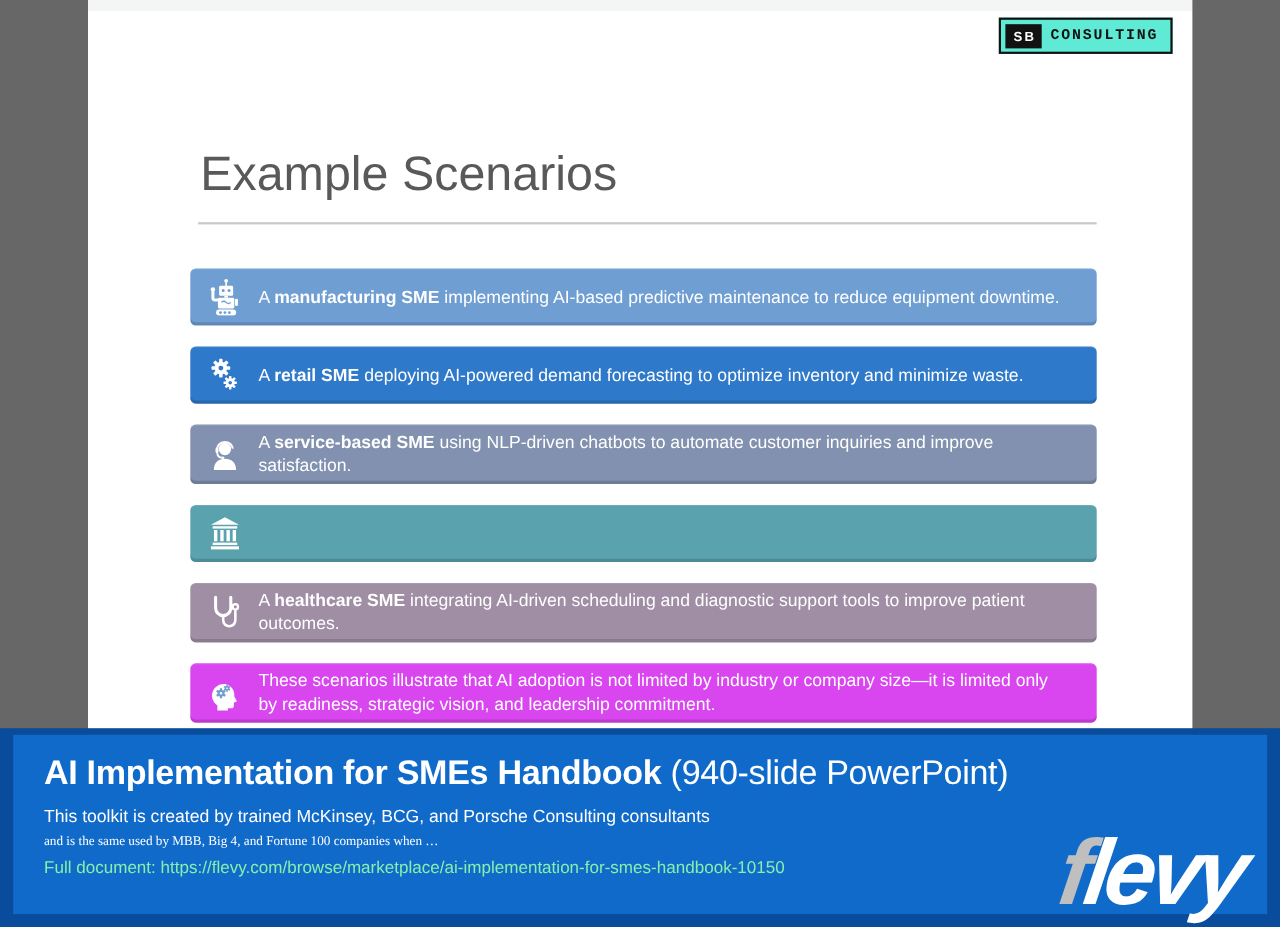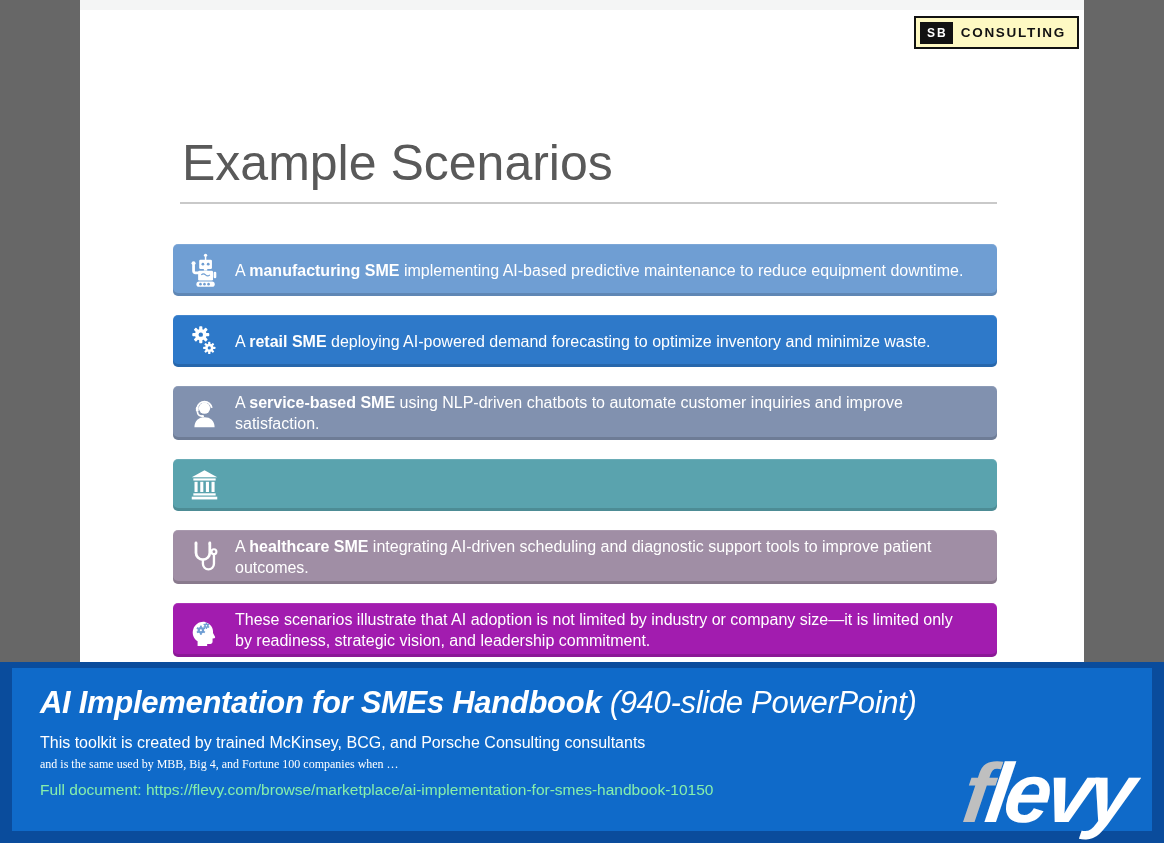--- a/index.html
+++ b/index.html
@@ -5,44 +5,44 @@
   * { box-sizing: border-box; margin: 0; padding: 0; }
   html,body { width:1164px; height:843px; }
   .stage {
     position:relative; width:1164px; height:843px; overflow:hidden;
     background:#676767; font-family:"Liberation Sans", sans-serif;
   }
   .page-sliver { position:absolute; left:80px; top:0; width:1004px; height:10px; background:#f4f5f5; }
   .slide { position:absolute; left:80px; top:10px; width:1004px; height:833px; background:#ffffff; }
 
   
-  .sb-logo { position:absolute; top:6px; right:5px; height:33px; border:2px solid #121212;
-    background:#fef9c3; display:flex; align-items:center; gap:8px; padding:0 11px 0 4px; }
+  .sb-logo { position:absolute; top:6px; right:18px; height:33px; border:2px solid #121212;
+    background:#5eead4; display:flex; align-items:center; gap:8px; padding:0 11px 0 4px; }
   .sb-chip { background:#121212; color:#fff; font-weight:700; font-size:12px; letter-spacing:2px;
     padding:5px 5px 5px 7px; line-height:1; }
-  .sb-word { color:#121212; font-weight:800; font-size:13.5px; letter-spacing:1.7px; }
-
-  
-  .slide-title { position:absolute; left:102px; top:124px; font-size:50px; font-weight:300;
+  .sb-word { color:#121212; font-weight:800; font-size:13.5px; letter-spacing:1.7px;font-family:Liberation Mono, monospace; }
+
+  
+  .slide-title { position:absolute; left:102px; top:124px; font-size:44px; font-weight:300;
     color:#595959; white-space:nowrap; }
   .title-rule { position:absolute; left:100px; top:192px; width:817px; height:2px; background:#c9c9c9; }
 
   
   .bars { position:absolute; left:93px; top:234px; width:824px; display:flex; flex-direction:column; gap:19px; }
   .bar { min-height:52px; border-radius:5px; display:flex; align-items:center; color:#fff;
     box-shadow: inset 0 -3px 0 rgba(0,0,0,0.14), inset 0 1px 0 rgba(255,255,255,0.10); }
   .bar-icon { flex:0 0 62px; display:flex; justify-content:center; align-items:center; }
   .bar-icon svg { width:31px; height:34px; display:block; }
   .bar-text { font-size:16px; line-height:21px; padding:6px 26px 6px 0; }
   .bar-text b { font-weight:700; }
 
   
   .banner { position:absolute; left:0; top:662px; width:1164px; height:181px; padding:6px 12px 12px 12px; z-index:5; }
   .banner-inner { position:relative; width:100%; height:100%; color:#fff; padding:17px 0 0 28px; }
-  .banner-title { font-size:31px; line-height:1.15; letter-spacing:-0.3px;font-style:italic; }
+  .banner-title { font-size:31px; line-height:1.15; letter-spacing:-0.3px; }
   .banner-title b { font-weight:700; }
   .banner-line1 { margin-top:13px; font-size:16px; }
   .banner-line2 { margin-top:5px; font-size:12px;font-family:Liberation Serif, serif; }
   .banner-link { margin-top:9px; font-size:15.5px; }
   .banner-link a { color:inherit; text-decoration:none; }
   .flevy { position:absolute; right:22px; bottom:-4px; font-size:84px; font-weight:700; font-style:italic;
     letter-spacing:-5px; line-height:1; transform:skewX(-8deg); color:#fff; white-space:nowrap; }
   .flevy .f { color:#bfbfbf; }
 </style>
 </head>
@@ -154,21 +154,21 @@
             <rect x="4.7" y="1.4" width="2.6" height="3.4" rx="1.3"></rect>
             <rect x="17.7" y="1.4" width="2.6" height="3.4" rx="1.3"></rect>
             <path d="M12.5 18.8 v3.6 a5.2 5.2 0 0 0 10.4 0 v-8.6" fill="none" stroke="#fff" stroke-width="2.2"></path>
             <circle cx="22.9" cy="11" r="3.3" fill="#fff"></circle>
             <circle cx="22.9" cy="11" r="1.3" fill="var(--bar)"></circle>
           </svg>
         </div>
         <p class="bar-text"><span>A </span><b>healthcare SME</b><span> integrating AI-driven scheduling and diagnostic support tools to improve patient outcomes.</span></p>
       </div>
 
-      <div class="bar" style="background-color: #a21caf; align-items: center; --bar: #6f9ed3;">
+      <div class="bar" style="background-color: #d946ef; align-items: center; --bar: #6f9ed3;">
         <div class="bar-icon">
           <svg viewBox="0 0 28 32" fill="#fff">
             <path d="M7.5 31 v-4.4 C3.7 24 1.9 19.4 3.5 15 C5.3 10.2 10.2 7.4 15 8.6 c4.6 1.2 7.6 5.6 7 10.3 l1.9 3.5 c0.3 0.5 0 1.1 -0.6 1.3 l-1.7 0.4 v3 c0 1.1 -0.9 2 -2 2 h-3.1 v1.9 z"></path>
             <g transform="translate(10.6,16.2)" fill="var(--bar)">
               <circle r="3"></circle>
               <rect x="-0.9" y="-4.3" width="1.8" height="2"></rect>
                 <rect x="-0.9" y="-4.3" width="1.8" height="2" transform="rotate(60)"></rect>
               <rect x="-0.9" y="-4.3" width="1.8" height="2" transform="rotate(120)"></rect>
                 <rect x="-0.9" y="-4.3" width="1.8" height="2" transform="rotate(180)"></rect>
               <rect x="-0.9" y="-4.3" width="1.8" height="2" transform="rotate(240)"></rect>

